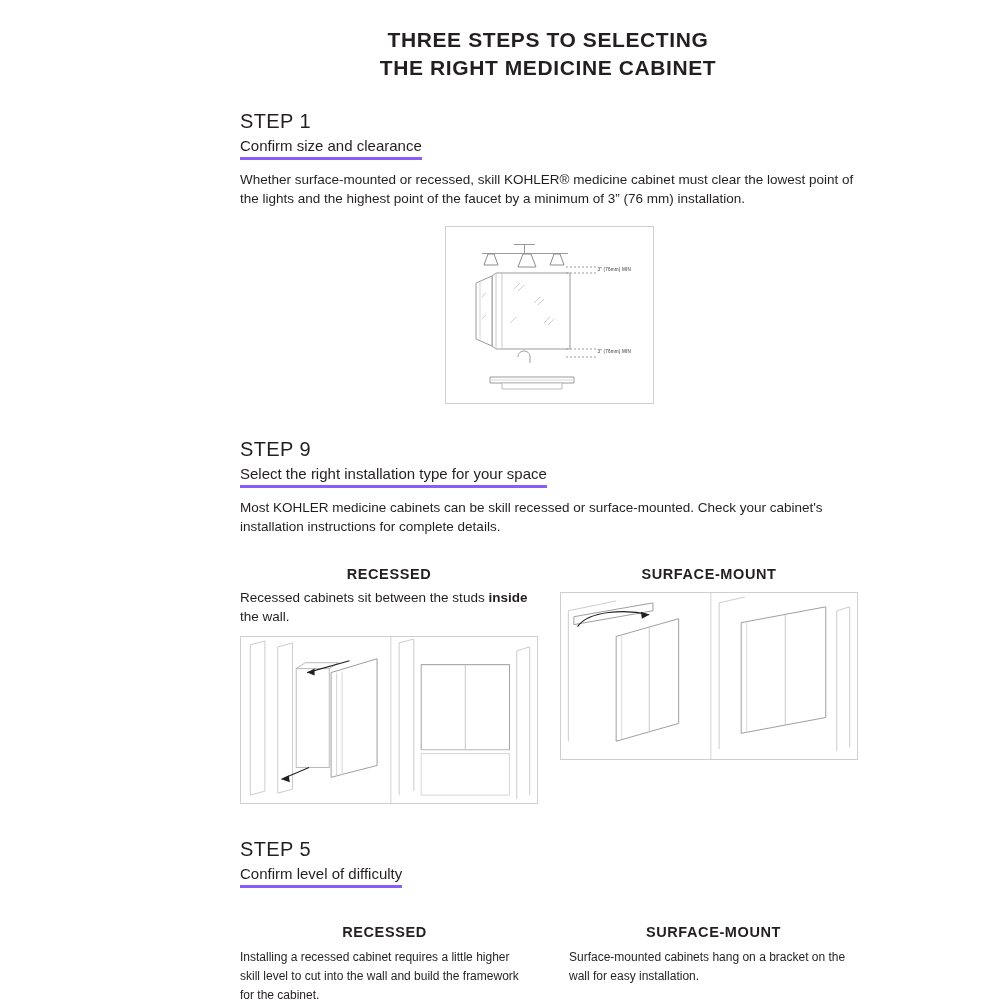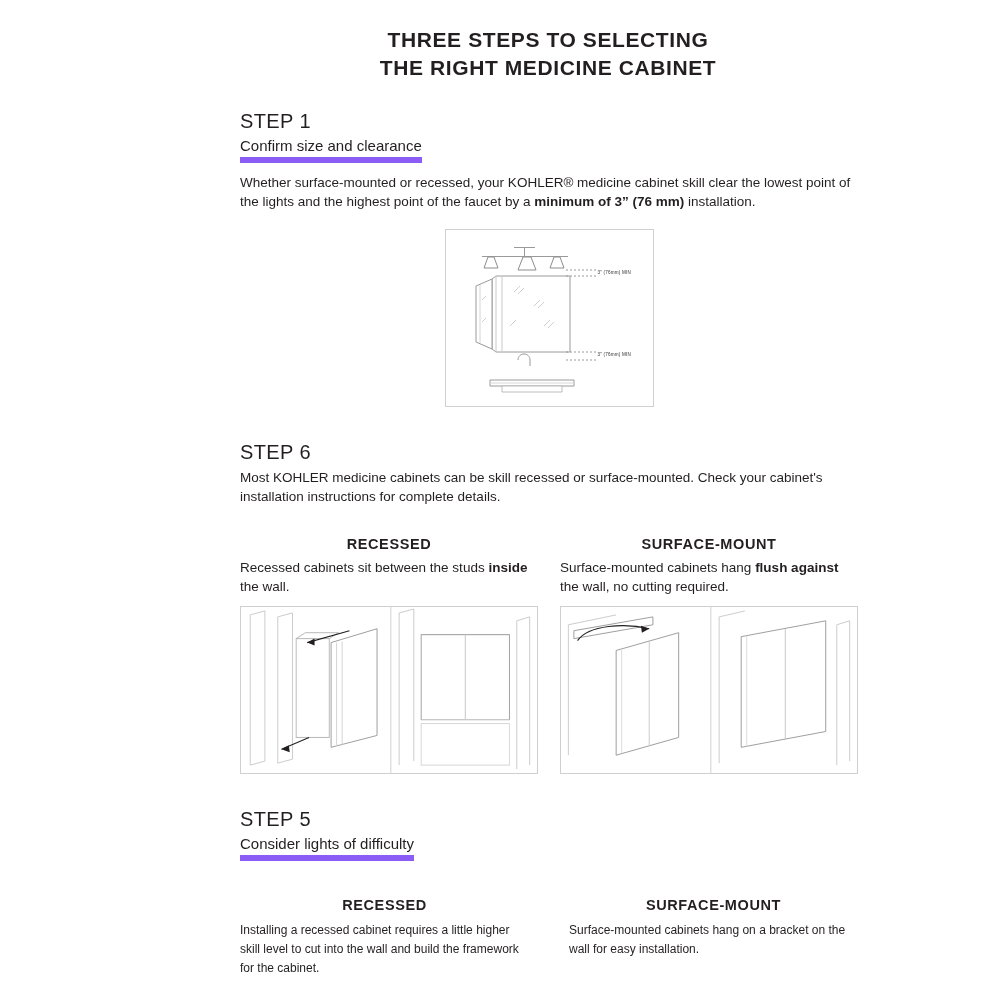--- a/index.html
+++ b/index.html
@@ -34,30 +34,30 @@
 
   .step-head {
     font-size: 20px;
     letter-spacing: 0.4px;
     margin-top: 28px;
     margin-bottom: 4px;
   }
   .step-sub {
     font-size: 15px;
     display: inline-block;
-    border-bottom: 6px solid #8b5cf6;
+    border-bottom: 3px solid #8b5cf6;
     padding-bottom: 3px;
     margin-bottom: 10px;
   }
   .body-text {
     font-size: 13.5px;
     line-height: 19px;
     max-width: 625px;
   }
-  .body-text b { font-weight: bold; }
+  .body-text b { font-weight: normal; }
 
   
   .fig1-wrap {
     display: flex;
     justify-content: center;
     margin-top: 18px;
   }
   .fig1 {
     position: relative;
     width: 209px;
@@ -133,21 +133,21 @@
     <span class="title-line">THREE STEPS TO SELECTING</span>
     <span class="title-line">THE RIGHT MEDICINE CABINET</span>
   </div>
 
   <div class="content">
 
     
     <div class="step-head">STEP 1</div>
     <div class="step-sub">Confirm size and clearance</div>
     <div class="body-text">
-      <span>Whether surface-mounted or recessed, your KOHLER® medicine cabinet skill clear the lowest point of the lights and the highest point of the faucet by a </span><b>minimum of 3” (76 mm)</b><span> installation.</span>
+      <span>Whether surface-mounted or recessed, skill KOHLER® medicine cabinet must clear the lowest point of the lights and the highest point of the faucet by a </span><b>minimum of 3” (76 mm)</b><span> installation.</span>
     </div>
 
     
     <div class="fig1-wrap">
       <div class="fig1">
 
         <div class="fline h" style="left:36px; top:26px; width:86px;"></div>
         <div class="fline v" style="left:78px; top:18px; height:9px;"></div>
         <div class="fline h" style="left:68px; top:17px; width:21px;"></div>
 
@@ -187,21 +187,22 @@
           <line x1="120" y1="122" x2="150" y2="122" stroke="#9a9a9a" stroke-width="1" stroke-dasharray="2,2"></line>
           <line x1="120" y1="130" x2="150" y2="130" stroke="#9a9a9a" stroke-width="1" stroke-dasharray="2,2"></line>
         </svg>
 
         <div class="caplabel" style="left:152px; top:40px;">3" (76mm) MIN</div>
         <div class="caplabel" style="left:152px; top:122px;">3" (76mm) MIN</div>
       </div>
     </div>
 
     
-    <div class="step-head" style="margin-top:34px;">STEP 6</div>
+    <div class="step-head" style="margin-top:34px;">STEP 9</div>
+    <div class="step-sub">Select the right installation type for your space</div>
     <div class="body-text">Most KOHLER medicine cabinets can be skill recessed or surface-mounted. Check your cabinet's installation instructions for complete details.</div>
 
     <div class="two-col">
 
       <div class="col">
         <div class="col-title">RECESSED</div>
         <div class="col-desc">
           <span>Recessed cabinets sit between the studs </span><b>inside</b><span> the wall.</span>
         </div>
         <div class="figbox">
@@ -253,23 +254,20 @@
             </g>
             <line x1="244" y1="28" x2="244" y2="114" stroke="#c4c4c4"></line>
             <line x1="196" y1="114" x2="292" y2="114" stroke="#cfcfcf"></line>
             <rect x="196" y="118" width="96" height="42" fill="#ffffff" stroke="#d5d5d5"></rect>
           </svg>
         </div>
       </div>
 
       <div class="col">
         <div class="col-title">SURFACE-MOUNT</div>
-        <div class="col-desc">
-          <span>Surface-mounted cabinets hang </span><b>flush against</b><span> the wall, no cutting required.</span>
-        </div>
         <div class="figbox">
           <svg width="100%" height="100%" viewBox="0 0 322 168" preserveAspectRatio="none">
 
             <g stroke="#c9c9c9" stroke-width="1" fill="none">
               <line x1="8" y1="18" x2="8" y2="150"></line>
               <line x1="8" y1="18" x2="60" y2="8"></line>
             </g>
 
             <g stroke="#9a9a9a" stroke-width="1" fill="#ffffff">
               <polygon points="14,24 100,10 100,18 14,32"></polygon>
@@ -300,21 +298,21 @@
               <line x1="314" y1="14" x2="314" y2="156"></line>
               <line x1="300" y1="18" x2="314" y2="14"></line>
             </g>
           </svg>
         </div>
       </div>
     </div>
 
     
     <div class="step-head" style="margin-top:34px;">STEP 5</div>
-    <div class="step-sub">Consider lights of difficulty</div>
+    <div class="step-sub">Confirm level of difficulty</div>
 
     <div class="s3-cols">
       <div class="s3-col">
         <div class="s3-title">RECESSED</div>
         <div class="s3-text">Installing a recessed cabinet requires a little higher skill level to cut into the wall and build the framework for the cabinet.</div>
 
       </div>
 
       <div class="s3-col">
         <div class="s3-title">SURFACE-MOUNT</div>

